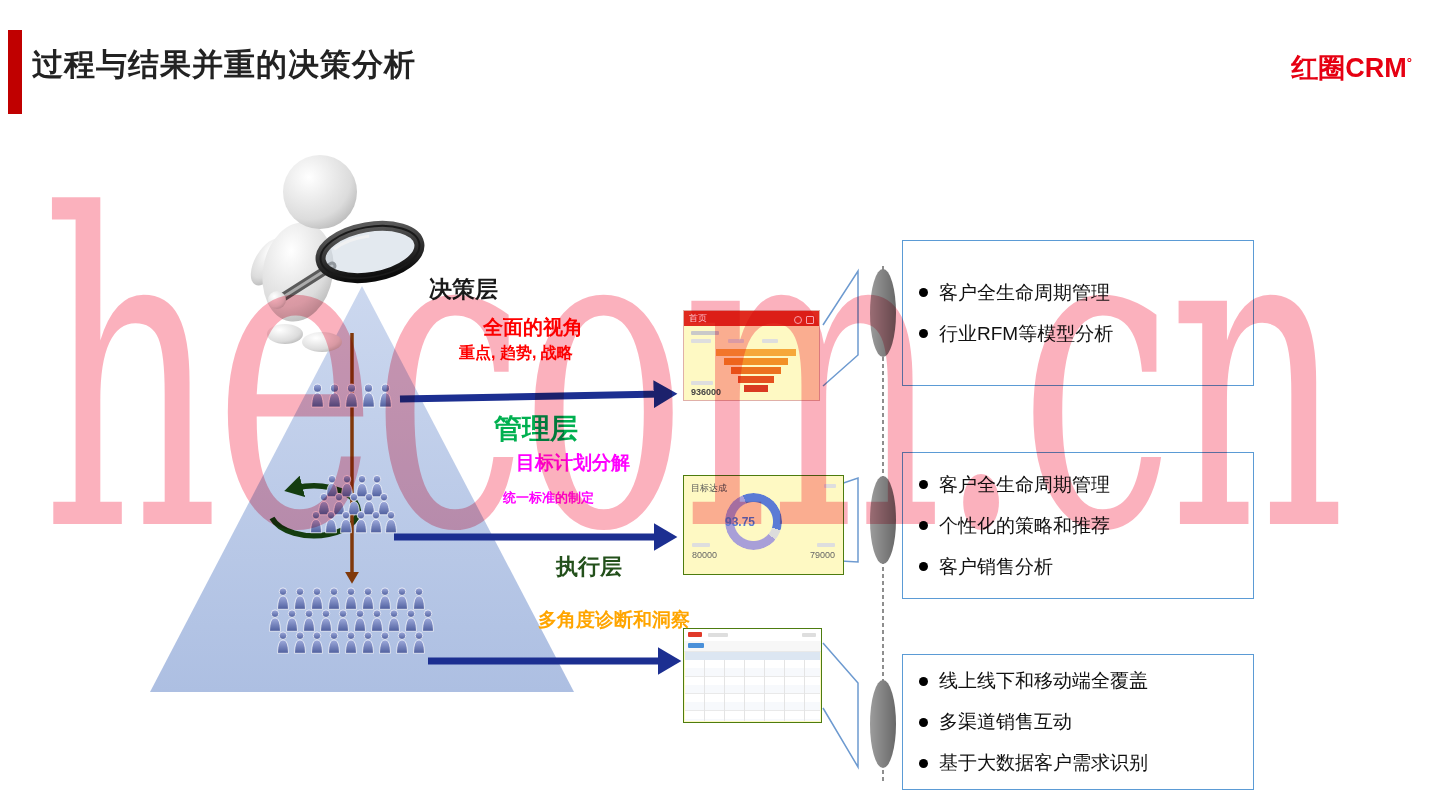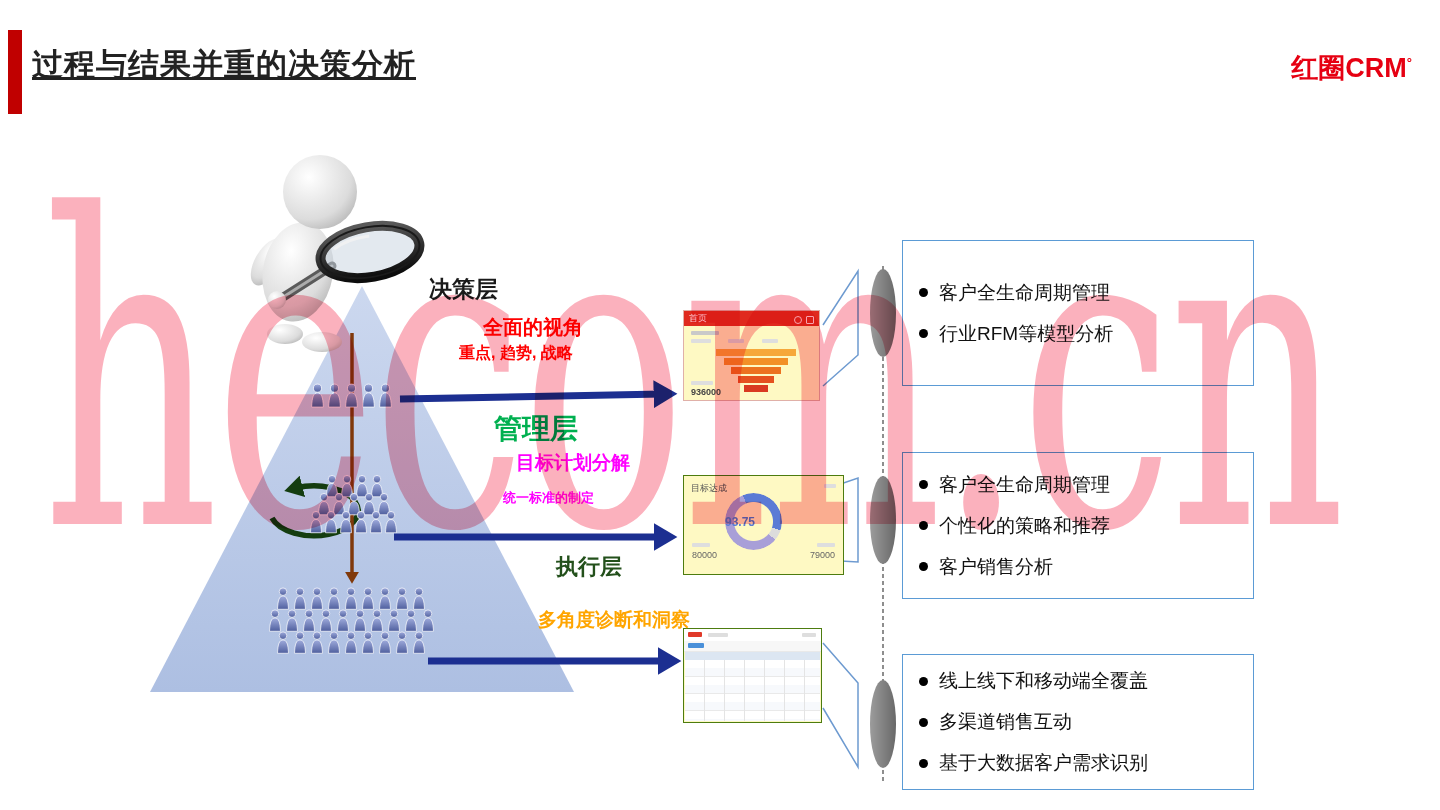--- a/index.html
+++ b/index.html
@@ -1,20 +1,20 @@
 <!DOCTYPE html>
 <html><head>
 <meta charset="utf-8">
 <style>
   html,body{margin:0;padding:0;background:#888;}
   #canvas{position:relative;width:1440px;height:810px;background:#fff;overflow:hidden;
           font-family:"Liberation Sans","DejaVu Sans",sans-serif;}
   
   .title-bar{position:absolute;left:8px;top:30px;width:14px;height:84px;background:#c00000;z-index:4;}
-  .page-title{position:absolute;left:32px;top:44px;font-size:31px;font-weight:700;color:#222;letter-spacing:1px;z-index:4;white-space:nowrap;text-decoration:underline;}
+  .page-title{position:absolute;left:32px;top:44px;font-size:31px;font-weight:700;color:#222;letter-spacing:1px;z-index:4;white-space:nowrap;}
   .logo{position:absolute;right:28px;top:50px;font-size:27px;font-weight:700;color:#e60012;z-index:4;white-space:nowrap;}
   .logo .mark{font-size:13px;vertical-align:super;font-weight:700;}
   
   .watermark{position:absolute;left:42px;top:160px;font-family:"DejaVu Serif","Liberation Serif",serif;
              font-size:430px;line-height:1;color:#f8647c;opacity:0.5;letter-spacing:-8px;
              transform:scaleX(0.64);transform-origin:left top;mix-blend-mode:multiply;
              pointer-events:none;z-index:40;white-space:nowrap;}
   
   #gfx{position:absolute;left:0;top:0;z-index:1;}
   

